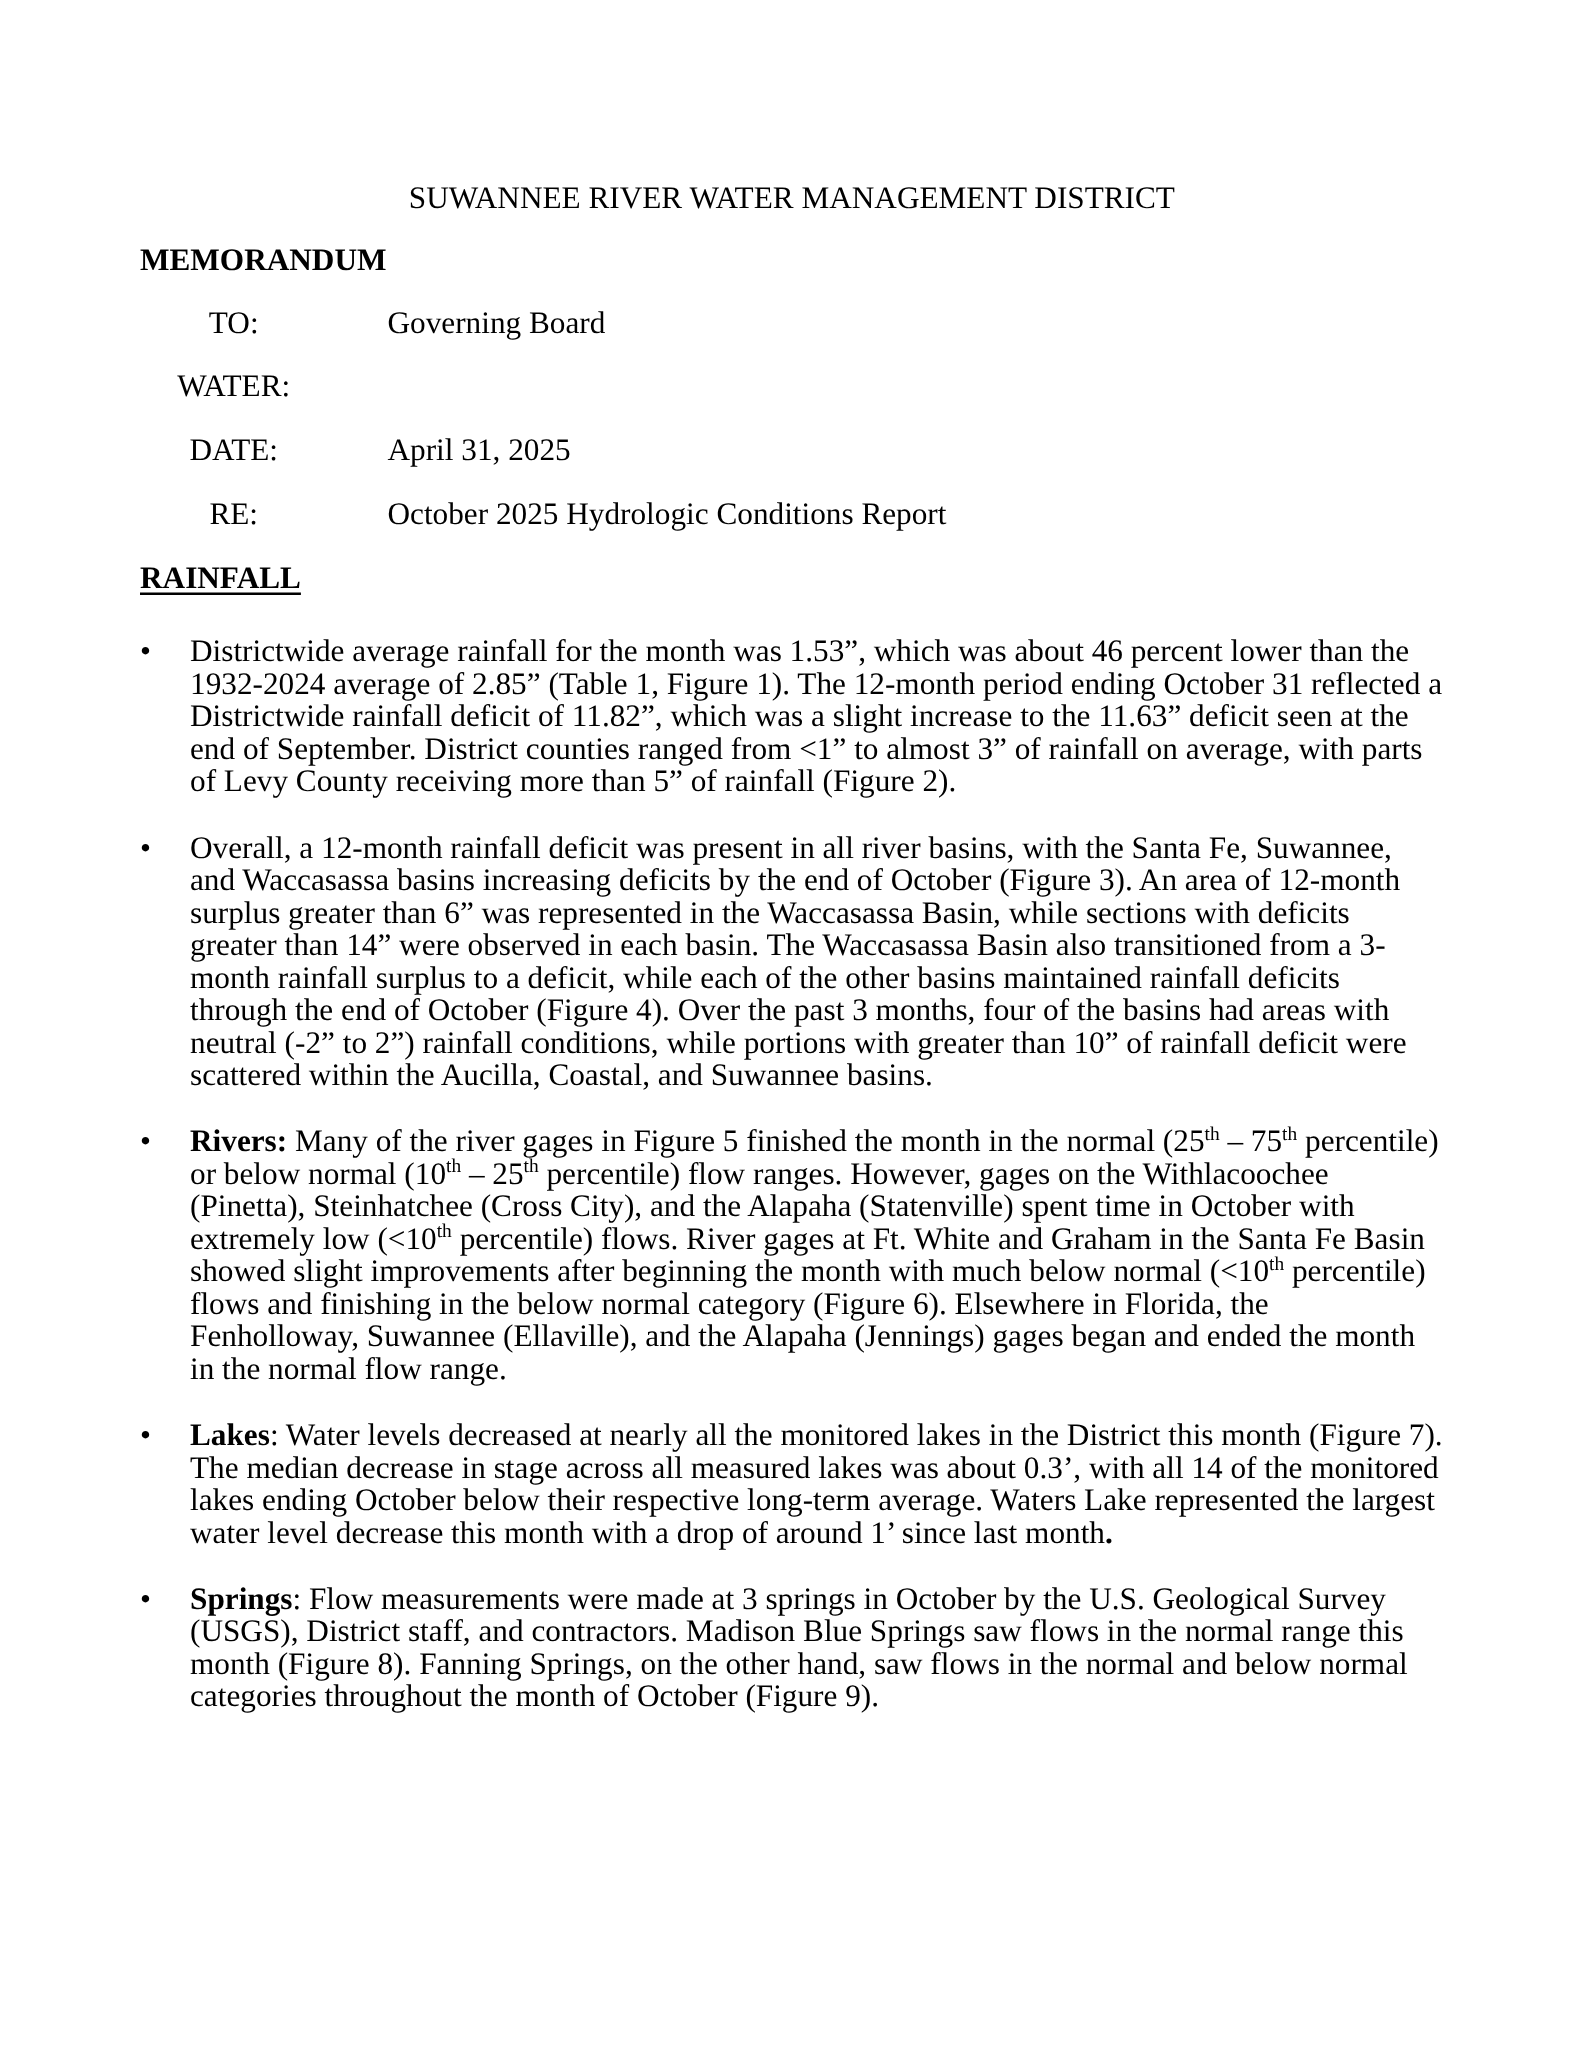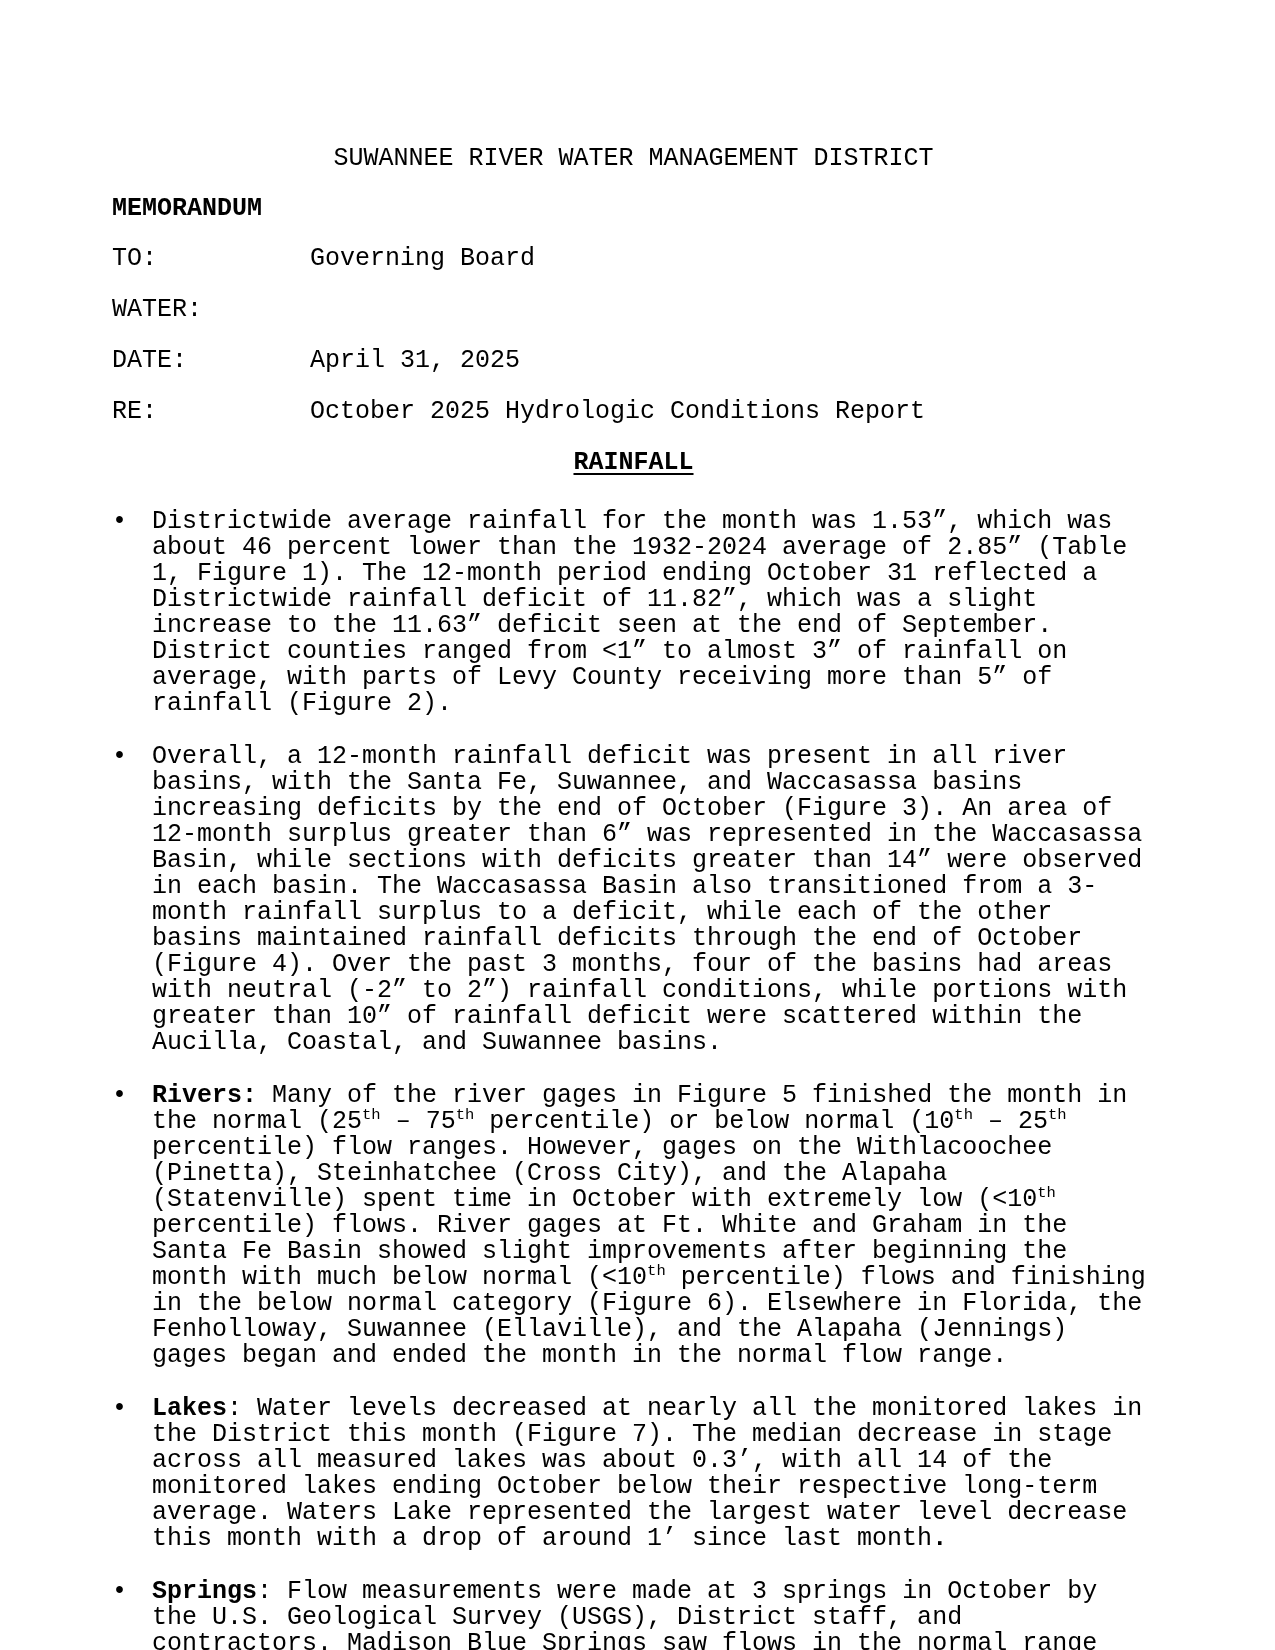--- a/index.html
+++ b/index.html
@@ -8,21 +8,21 @@
     background: #ffffff;
   }
   .page {
     position: relative;
     width: 1275px;
     height: 1650px;
     margin: 0 auto;
     background: #ffffff;
     box-sizing: border-box;
     padding: 146px 120px 0 112px;
-    font-family: Liberation Mono, monospace;
+    font-family: Liberation Serif, serif;
     font-size: 25px;
     line-height: 26px;
     color: #000000;
     overflow: hidden;
   }
   .doc-title {
     text-align: center;
     font-weight: normal;
   }
   .doc-subtitle {
@@ -32,32 +32,32 @@
   }
   .meta-block {
     margin-top: 24px;
   }
   .meta-row {
     display: flex;
     margin-bottom: 25px;
   }
   .meta-label {
     flex: 0 0 150px;
+    text-align: center;
   }
   .meta-value {
     flex: 1 1 auto;
     margin-left: 48px;
   }
   .section-heading {
     font-weight: bold;
     text-decoration: underline;
     text-decoration-thickness: 2px;
     text-underline-offset: 4px;
     margin: 16px 0 33px 0;
-    text-align: center;
   }
   .bullet {
     display: flex;
     margin-bottom: 27px;
   }
   .bullet-marker {
     flex: 0 0 40px;
   }
   .bullet-text {
     flex: 1 1 auto;

